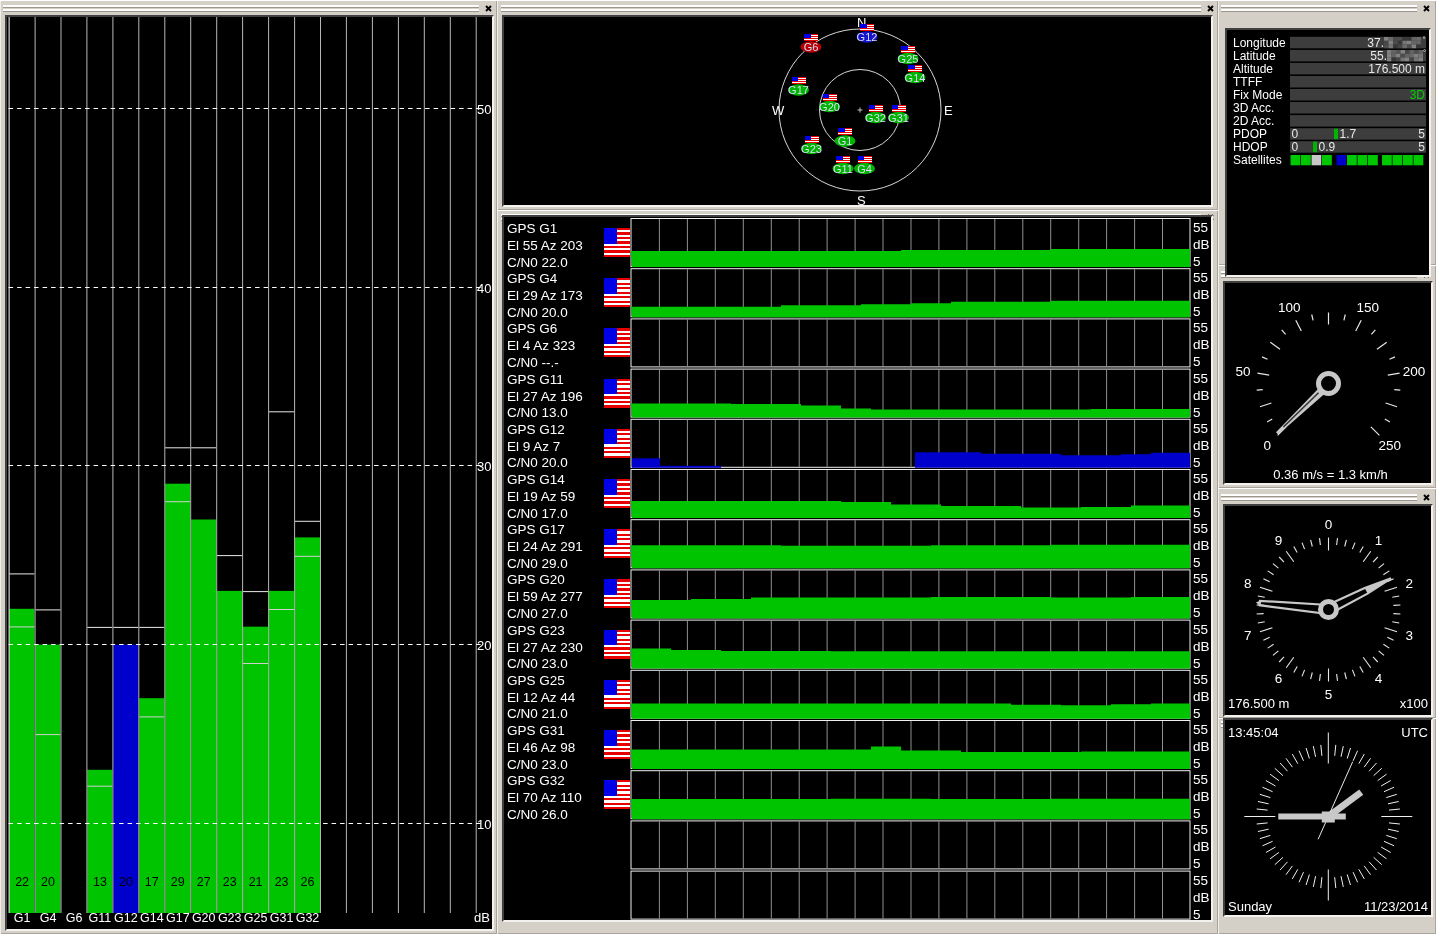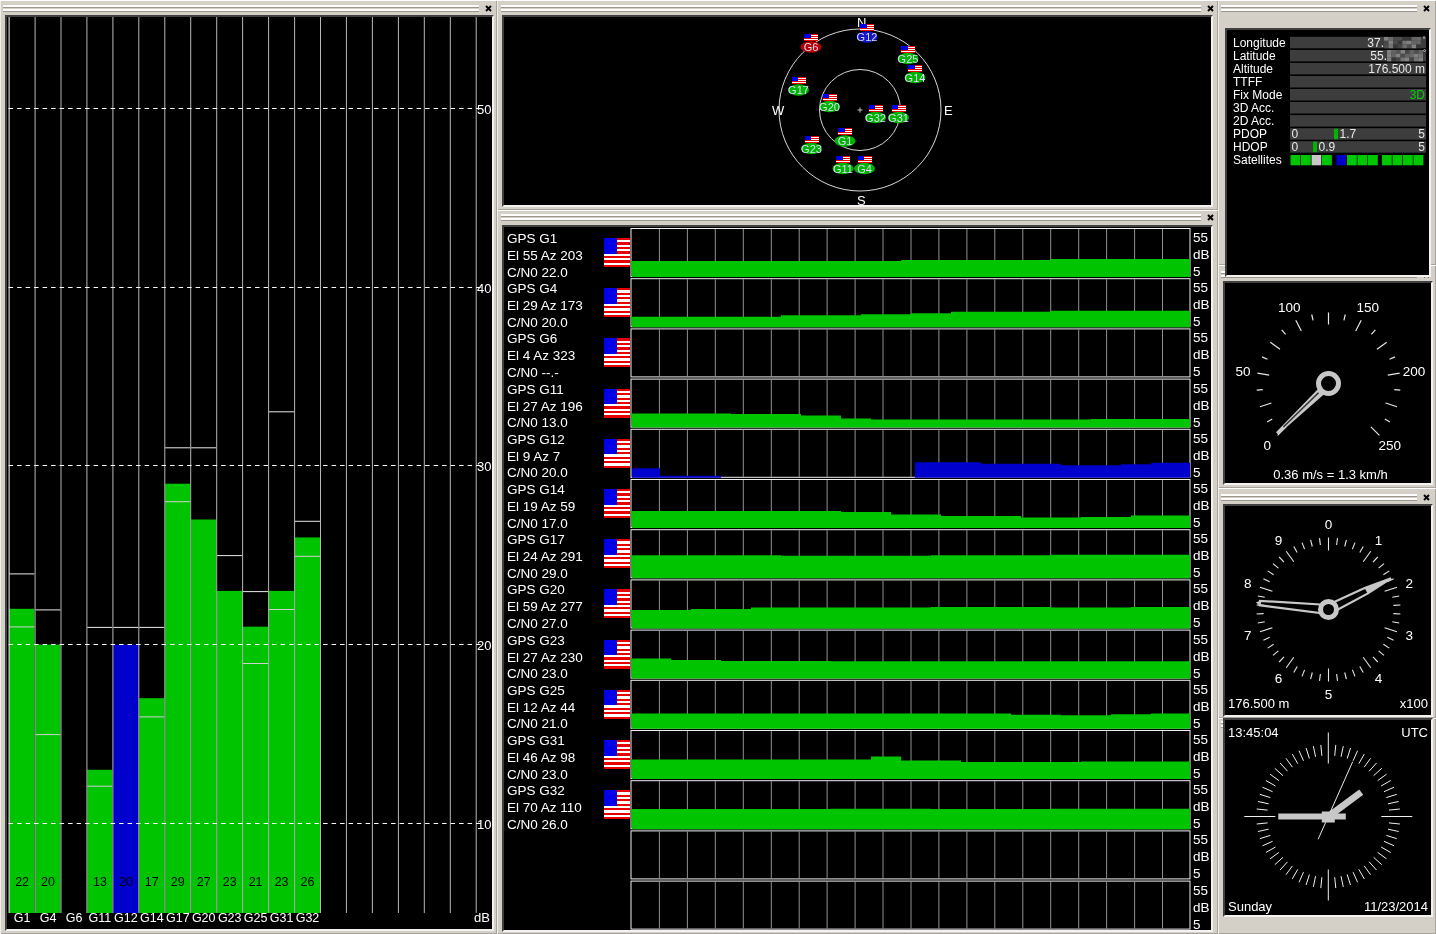--- a/index.html
+++ b/index.html
@@ -225,21 +225,21 @@
         <use href="#mf" x="300.5" y="118.5"></use>
         <text x="307.5" y="135.7" font-family="&quot;Liberation Sans&quot;, sans-serif" font-size="11" fill="#dcdcff" text-anchor="middle">G23</text>
         <ellipse cx="339.0" cy="151.5" rx="10.5" ry="5.8" fill="#00b400"></ellipse>
         <use href="#mf" x="332.0" y="138.5"></use>
         <text x="339.0" y="155.7" font-family="&quot;Liberation Sans&quot;, sans-serif" font-size="11" fill="#dcdcff" text-anchor="middle">G11</text>
         <ellipse cx="360.5" cy="151.5" rx="10.5" ry="5.8" fill="#00b400"></ellipse>
         <use href="#mf" x="353.5" y="138.5"></use>
         <text x="360.5" y="155.7" font-family="&quot;Liberation Sans&quot;, sans-serif" font-size="11" fill="#dcdcff" text-anchor="middle">G4</text>
       </svg>
     </div>
-<div class="ct" style="left:502px;top:225px;width:707px;height:703px">
+<div class="ct" style="left:502px;top:215px;width:707px;height:703px">
       <svg width="707" height="703" style="display:block">
         <rect width="707" height="703" fill="#000"></rect>
         <defs>
           <g id="bf" shape-rendering="crispEdges">
             <rect x="0" y="0.00" width="26" height="2.23" fill="#e80000"></rect>
             <rect x="0" y="2.23" width="26" height="2.23" fill="#ffffff"></rect>
             <rect x="0" y="4.46" width="26" height="2.23" fill="#e80000"></rect>
             <rect x="0" y="6.69" width="26" height="2.23" fill="#ffffff"></rect>
             <rect x="0" y="8.92" width="26" height="2.23" fill="#e80000"></rect>
             <rect x="0" y="11.15" width="26" height="2.23" fill="#ffffff"></rect>

